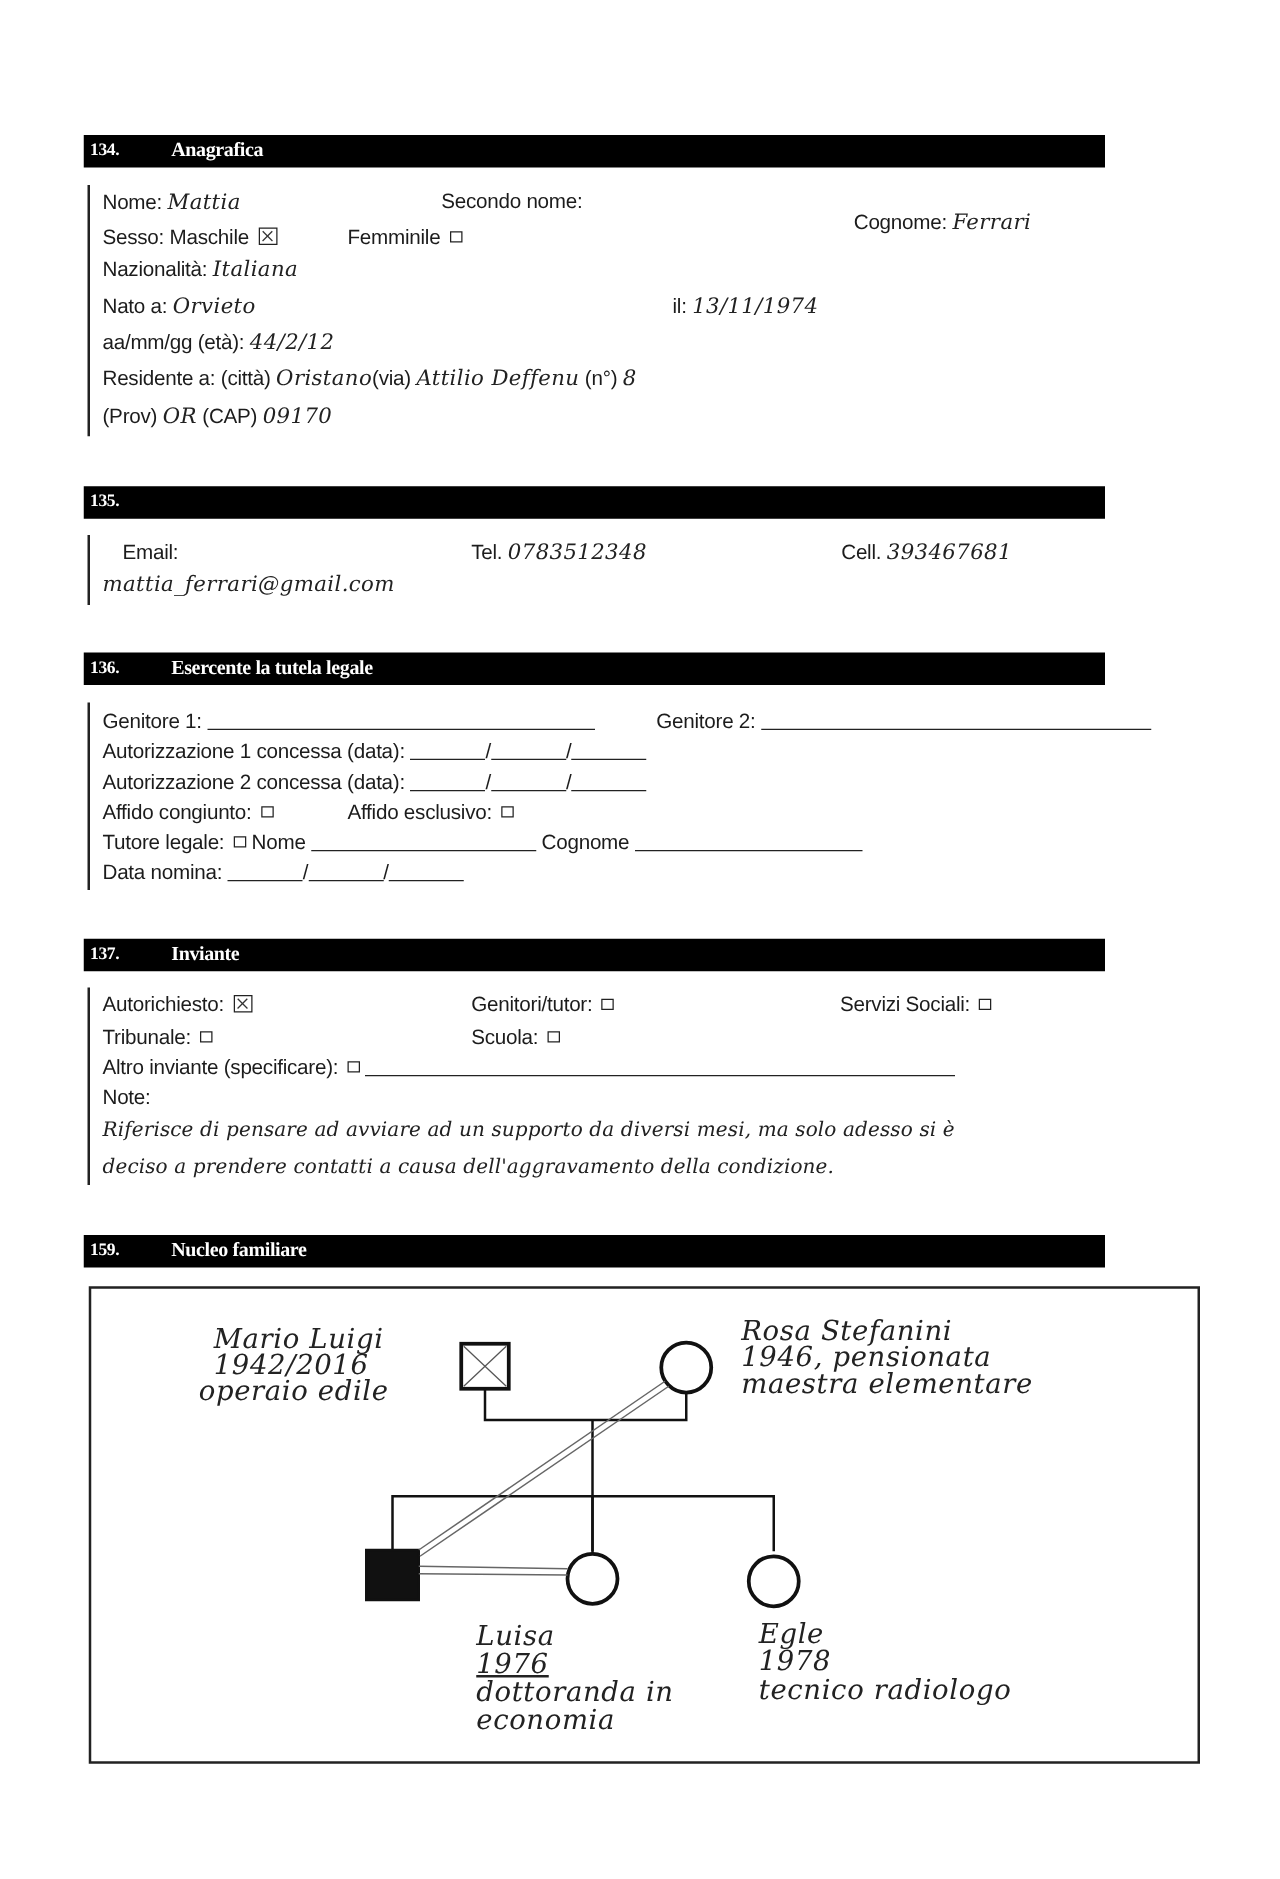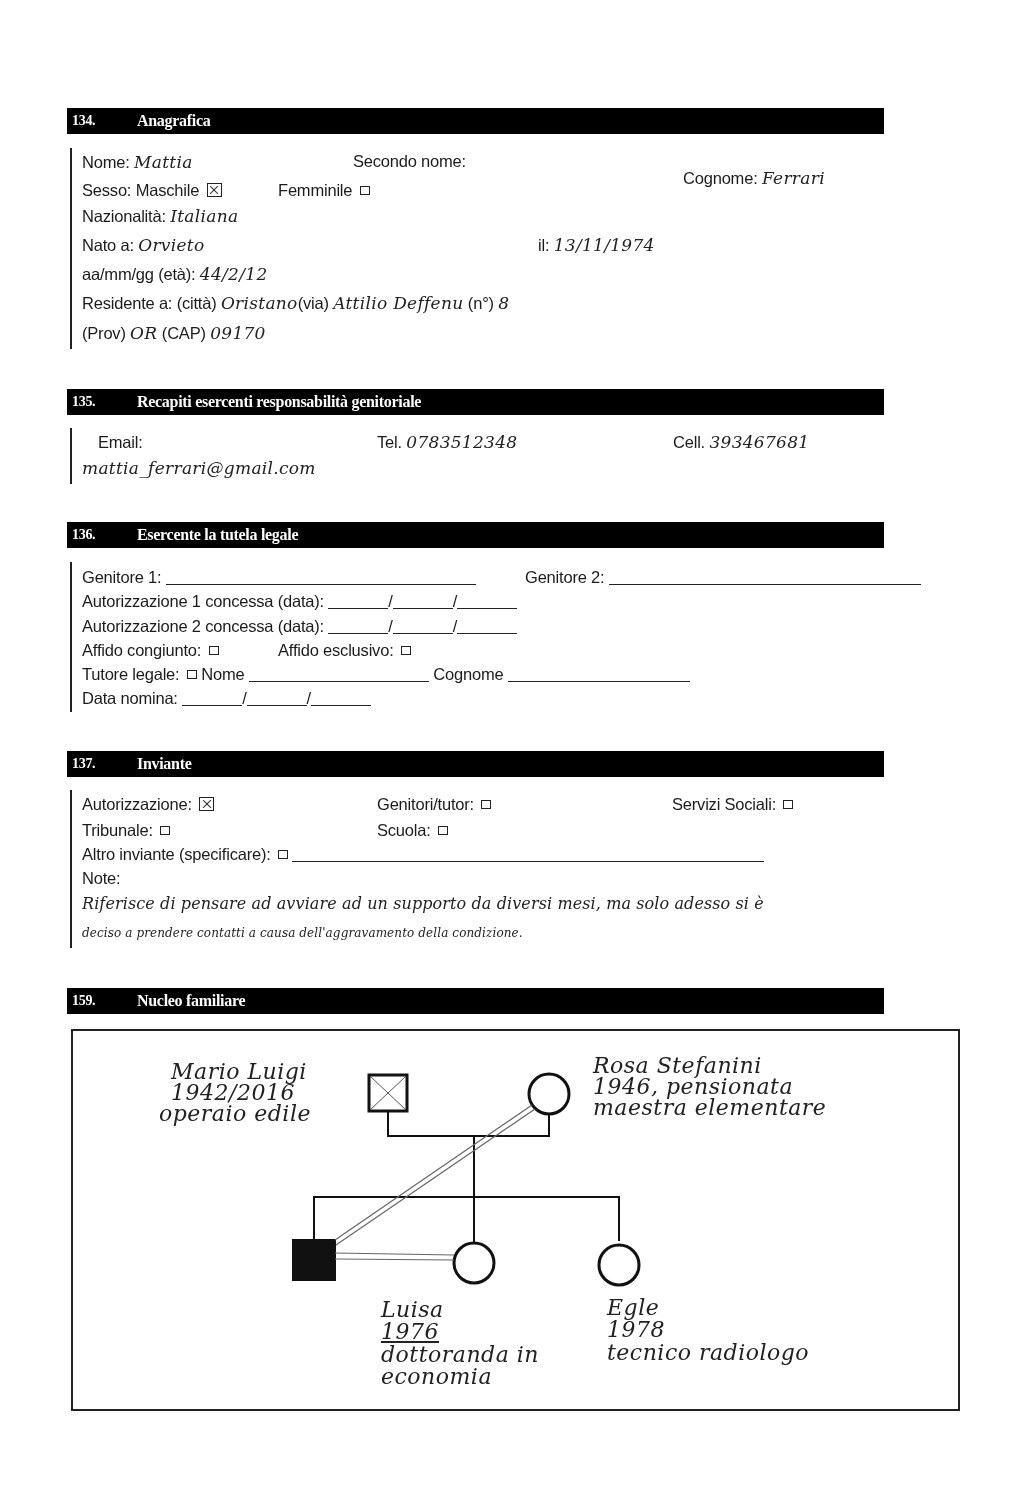--- a/index.html
+++ b/index.html
@@ -110,21 +110,20 @@
 
 <div class="ln" style="left:82px;top:323px;">
   <span>(Prov)</span>
   <span class="hw">OR</span>
   <span>(CAP)</span>
   <span class="hw">09170</span>
 </div>
 
 <div class="hdr" style="top:389px;text-align:center;">
   <span class="num">135.</span>
-  <span class="ttl">Recapiti esercenti responsabilità genitoriale</span>
 </div>
 <div class="rule" style="top:428px;height:56px;"></div>
 
 <div class="ln" style="left:82px;top:432px;margin-left:16px;">Email:</div>
 <div class="ln hw" style="left:82px;top:458px;">mattia_ferrari@gmail.com</div>
 <div class="ln" style="left:377px;top:432px;">
   <span>Tel.</span>
   <span class="hw">0783512348</span>
 </div>
 <div class="ln" style="left:673px;top:432px;">
@@ -179,21 +178,21 @@
   <span class="blank" style="width:60px;"></span><span>/</span><span class="blank" style="width:60px;"></span><span>/</span><span class="blank" style="width:60px;"></span>
 </div>
 
 <div class="hdr" style="top:751px;">
   <span class="num">137.</span>
   <span class="ttl">Inviante</span>
 </div>
 <div class="rule" style="top:790px;height:158px;"></div>
 
 <div class="ln" style="left:82px;top:794px;">
-  <span>Autorizzazione:</span>
+  <span>Autorichiesto:</span>
   <span class="cb big checked"></span>
 </div>
 <div class="ln" style="left:377px;top:794px;">
   <span>Genitori/tutor:</span>
   <span class="cb"></span>
 </div>
 <div class="ln" style="left:672px;top:794px;">
   <span>Servizi Sociali:</span>
   <span class="cb"></span>
 </div>
@@ -208,21 +207,21 @@
 </div>
 
 <div class="ln" style="left:82px;top:844px;">
   <span>Altro inviante (specificare):</span>
   <span class="cb"></span>
   <span class="blank" style="width:472px;"></span>
 </div>
 
 <div class="ln" style="left:82px;top:868px;">Note:</div>
 <div class="ln hw" style="left:82px;top:894px;font-size:16px;letter-spacing:0.1px;">Riferisce di pensare ad avviare ad un supporto da diversi mesi, ma solo adesso si è</div>
-<div class="ln hw" style="left:82px;top:923px;font-size:12px;letter-spacing:0.1px;">deciso a prendere contatti a causa dell'aggravamento della condizione.</div>
+<div class="ln hw" style="left:82px;top:923px;font-size:16px;letter-spacing:0.1px;">deciso a prendere contatti a causa dell'aggravamento della condizione.</div>
 
 <div class="hdr" style="top:988px;">
   <span class="num">159.</span>
   <span class="ttl">Nucleo familiare</span>
 </div>
 
 <div class="geno">
   <svg width="885" height="378" viewBox="0 0 885 378">
 
     <g>

